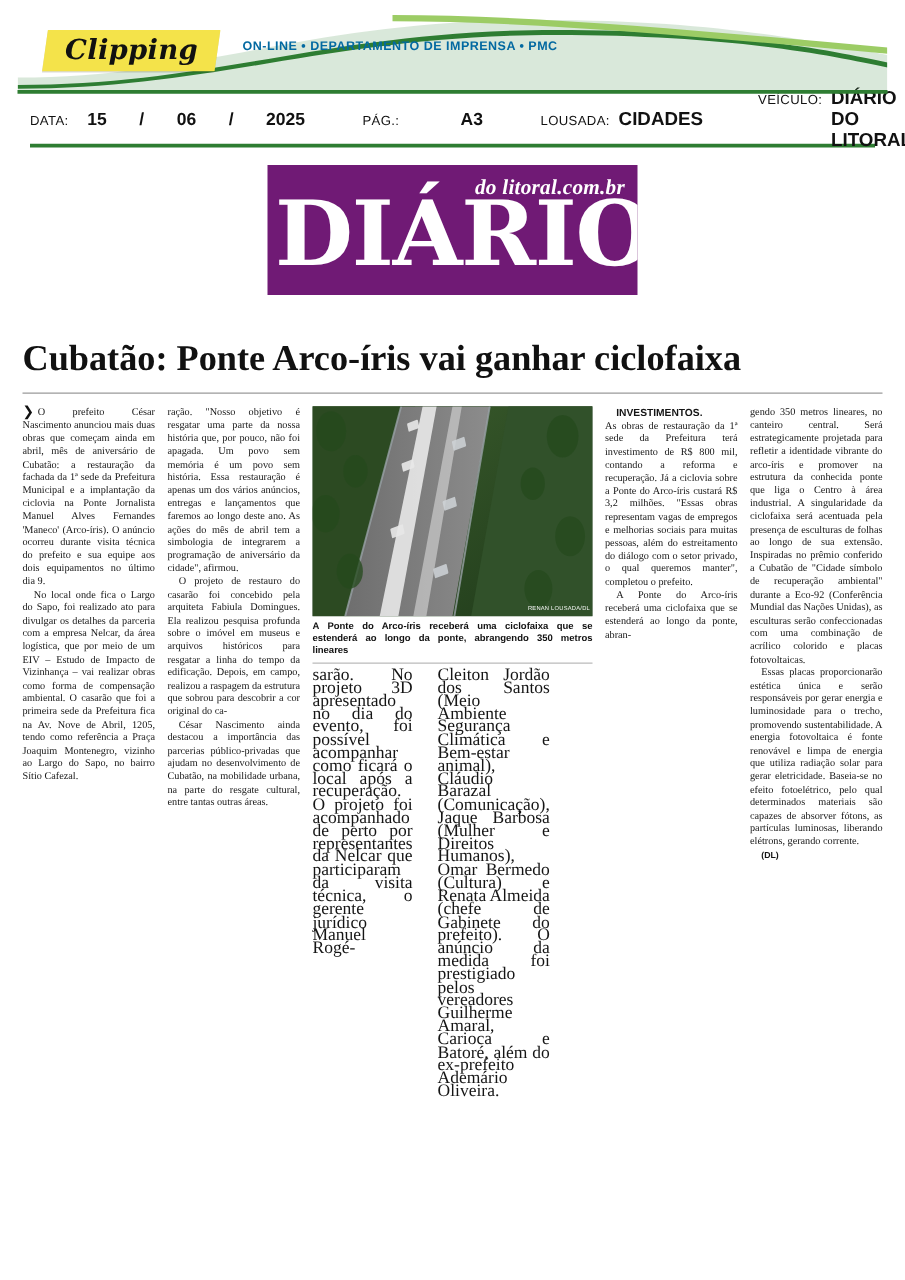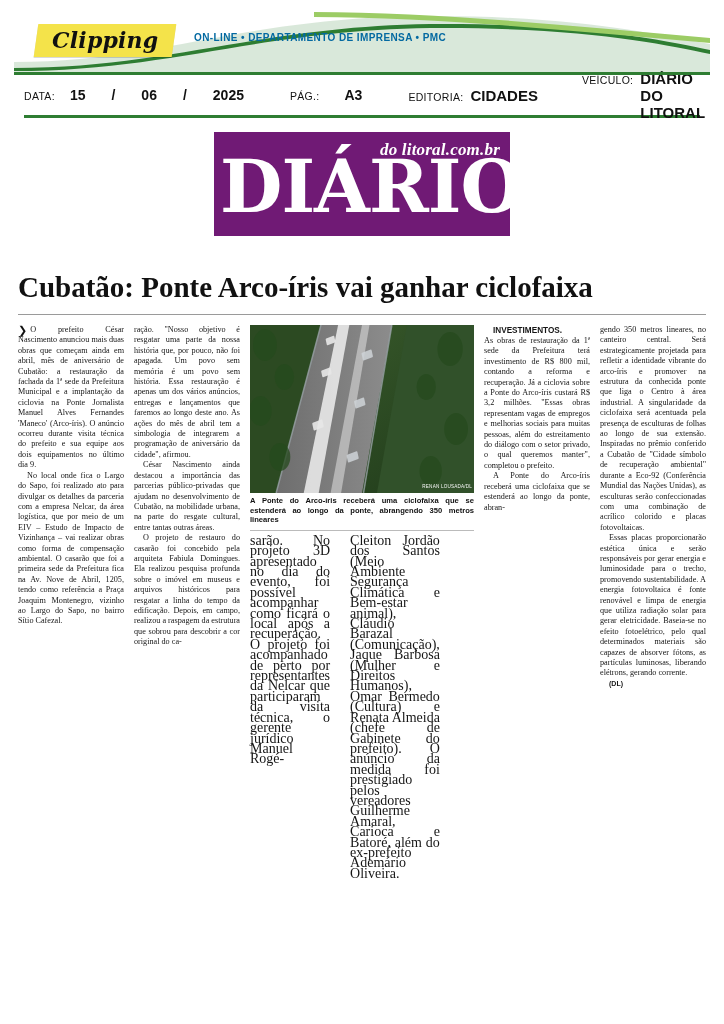--- a/index.html
+++ b/index.html
@@ -76,21 +76,21 @@
     letter-spacing: .3px;
     padding-right: 7px;
   }
   .meta-value {
     font-weight: bold;
     font-size: 14px;
   }
   .date-group { display: flex; align-items: baseline; padding-left: 8px; gap: 23px; }
   .date-group .sep { font-weight: bold; font-size: 14px; padding: 0 3px; }
   .meta-cell { display: flex; align-items: baseline; }
-  .meta-cell.pag { margin-left: 46px; }
+  .meta-cell.pag { margin-left: 46px; gap: 24px; }
   .meta-cell.editoria { margin-left: 46px; }
   .meta-cell.veiculo { margin-left: 44px; }
   .meta-cell.veiculo .meta-value { font-size: 15px; }
   .meta-cell.editoria .meta-value { font-size: 15px; }
   .meta-cell.pag .meta-value { font-size: 14px; padding-left: 18px; }
 
   
   .masthead-wrap {
     margin-top: 14px;
     display: flex;
@@ -252,21 +252,21 @@
       <span class="meta-value">06</span>
       <span class="sep">/</span>
       <span class="meta-value">2025</span>
     </span>
   </div>
   <div class="meta-cell pag">
     <span class="meta-label">PÁG.:</span>
     <span class="meta-value">A3</span>
   </div>
   <div class="meta-cell editoria">
-    <span class="meta-label">EDITORIA:</span>
+    <span class="meta-label">LOUSADA:</span>
     <span class="meta-value">CIDADES</span>
   </div>
   <div class="meta-cell veiculo">
     <span class="meta-label">VEÍCULO:</span>
     <span class="meta-value">DIÁRIO DO LITORAL</span>
   </div>
 </div>
 
 <div class="masthead-wrap">
   <div class="masthead">
@@ -280,22 +280,22 @@
 
 <div class="article">
 
   <div class="col">
     <p class="first"><span class="arrow-lead">❯</span><span>O prefeito César Nascimento anunciou mais duas obras que começam ainda em abril, mês de aniversário de Cubatão: a restauração da fachada da 1ª sede da Prefeitura Municipal e a implantação da ciclovia na Ponte Jornalista Manuel Alves Fernandes 'Maneco' (Arco-íris). O anúncio ocorreu durante visita técnica do prefeito e sua equipe aos dois equipamentos no último dia 9.</span></p>
     <p>No local onde fica o Largo do Sapo, foi realizado ato para divulgar os detalhes da parceria com a empresa Nelcar, da área logística, que por meio de um EIV – Estudo de Impacto de Vizinhança – vai realizar obras como forma de compensação ambiental. O casarão que foi a primeira sede da Prefeitura fica na Av. Nove de Abril, 1205, tendo como referência a Praça Joaquim Montenegro, vizinho ao Largo do Sapo, no bairro Sítio Cafezal.</p>
   </div>
 
   <div class="col">
     <p class="first">ração. "Nosso objetivo é resgatar uma parte da nossa história que, por pouco, não foi apagada. Um povo sem memória é um povo sem história. Essa restauração é apenas um dos vários anúncios, entregas e lançamentos que faremos ao longo deste ano. As ações do mês de abril tem a simbologia de integrarem a programação de aniversário da cidade", afirmou.</p>
+    <p>O projeto de restauro do casarão foi concebido pela arquiteta Fabiula Domingues. Ela realizou pesquisa profunda sobre o imóvel em museus e arquivos históricos para resgatar a linha do tempo da edificação. Depois, em campo, realizou a raspagem da estrutura que sobrou para descobrir a cor original do ca-</p>
     <p>César Nascimento ainda destacou a importância das parcerias público-privadas que ajudam no desenvolvimento de Cubatão, na mobilidade urbana, na parte do resgate cultural, entre tantas outras áreas.</p>
-    <p>O projeto de restauro do casarão foi concebido pela arquiteta Fabiula Domingues. Ela realizou pesquisa profunda sobre o imóvel em museus e arquivos históricos para resgatar a linha do tempo da edificação. Depois, em campo, realizou a raspagem da estrutura que sobrou para descobrir a cor original do ca-</p>
   </div>
 
   <div class="col col-center">
     <div class="photo">
       <svg width="100%" height="168" viewBox="0 0 300 168" preserveAspectRatio="none">
         <defs>
           <linearGradient id="greenTop" x1="0" y1="0" x2="1" y2="1">
             <stop offset="0%" stop-color="#3d5f2e"></stop>
             <stop offset="100%" stop-color="#1f3a1a"></stop>
           </linearGradient>

